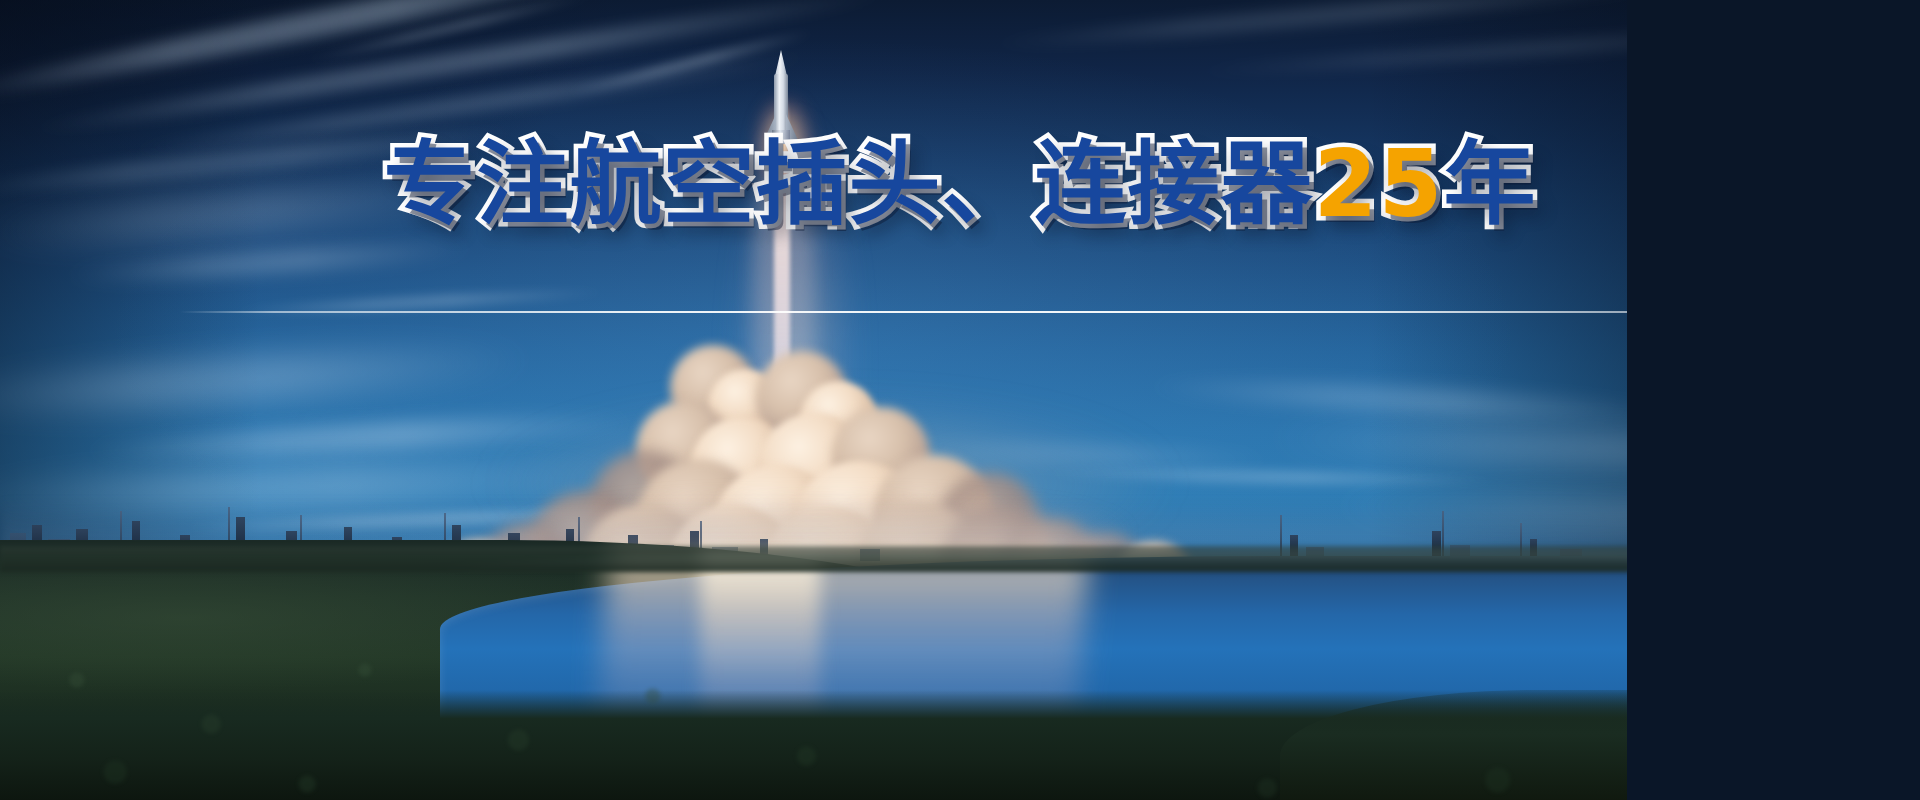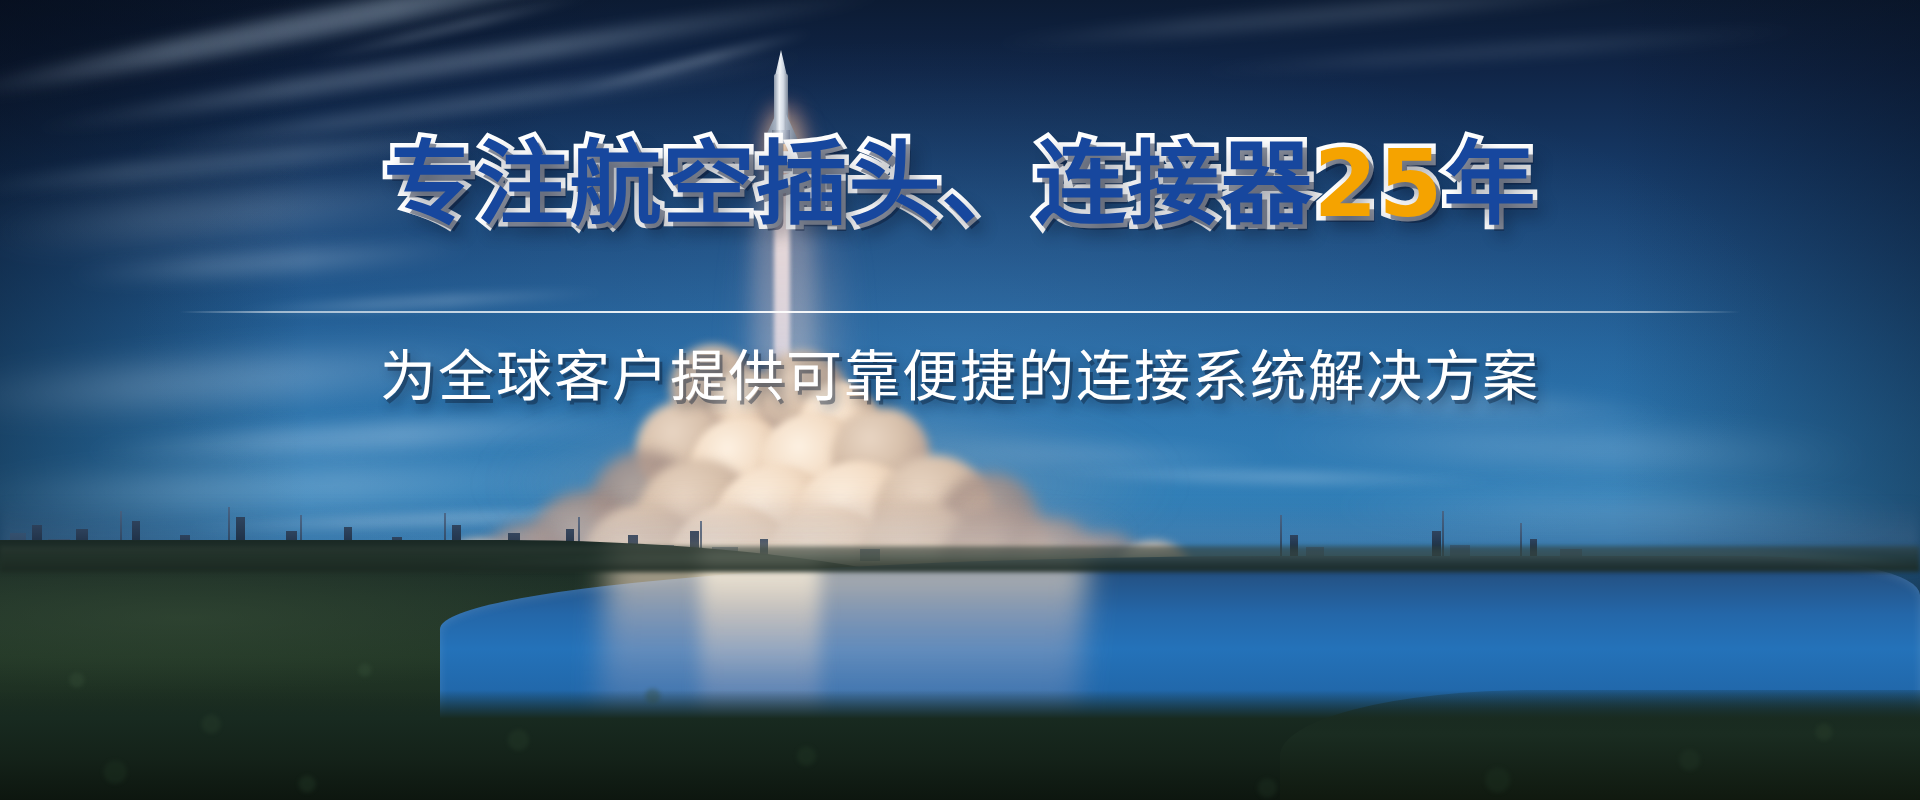--- a/index.html
+++ b/index.html
@@ -3,23 +3,24 @@
 <meta charset="utf-8">
 <title>Banner</title>
 <style>
   html,body{margin:0;padding:0;background:#0a1628;}
   body{
     font-family:"Liberation Sans","DejaVu Sans",sans-serif;
     -webkit-font-smoothing:antialiased;
   }
   .banner{
     position:relative;
-    width:1920px;height:800px;
+    width:1604px;height:800px;
     overflow:hidden;
     background:#0d1f3c;
+    padding-left:23px;
   }
 
   
   .sky{
     position:absolute;inset:0;
     background:
       linear-gradient(180deg,
         #0c1b33 0%,
         #102547 9%,
         #153763 20%,
@@ -465,17 +466,16 @@
   <div class="land-right"></div>
   <div class="tree-texture"></div>
 
   <div class="content">
 
     <h1 class="headline"><span class="blue">专注航空插头、连接器</span><span class="gold">25</span><span class="blue">年</span></h1>
 
     <div class="divider"></div>
 
     <div class="sub">
-      <span class="line">为全球客户提供可靠便捷的连接系统解决方案</span>
     </div>
 
   </div>
 </div>
 
 </body></html>

